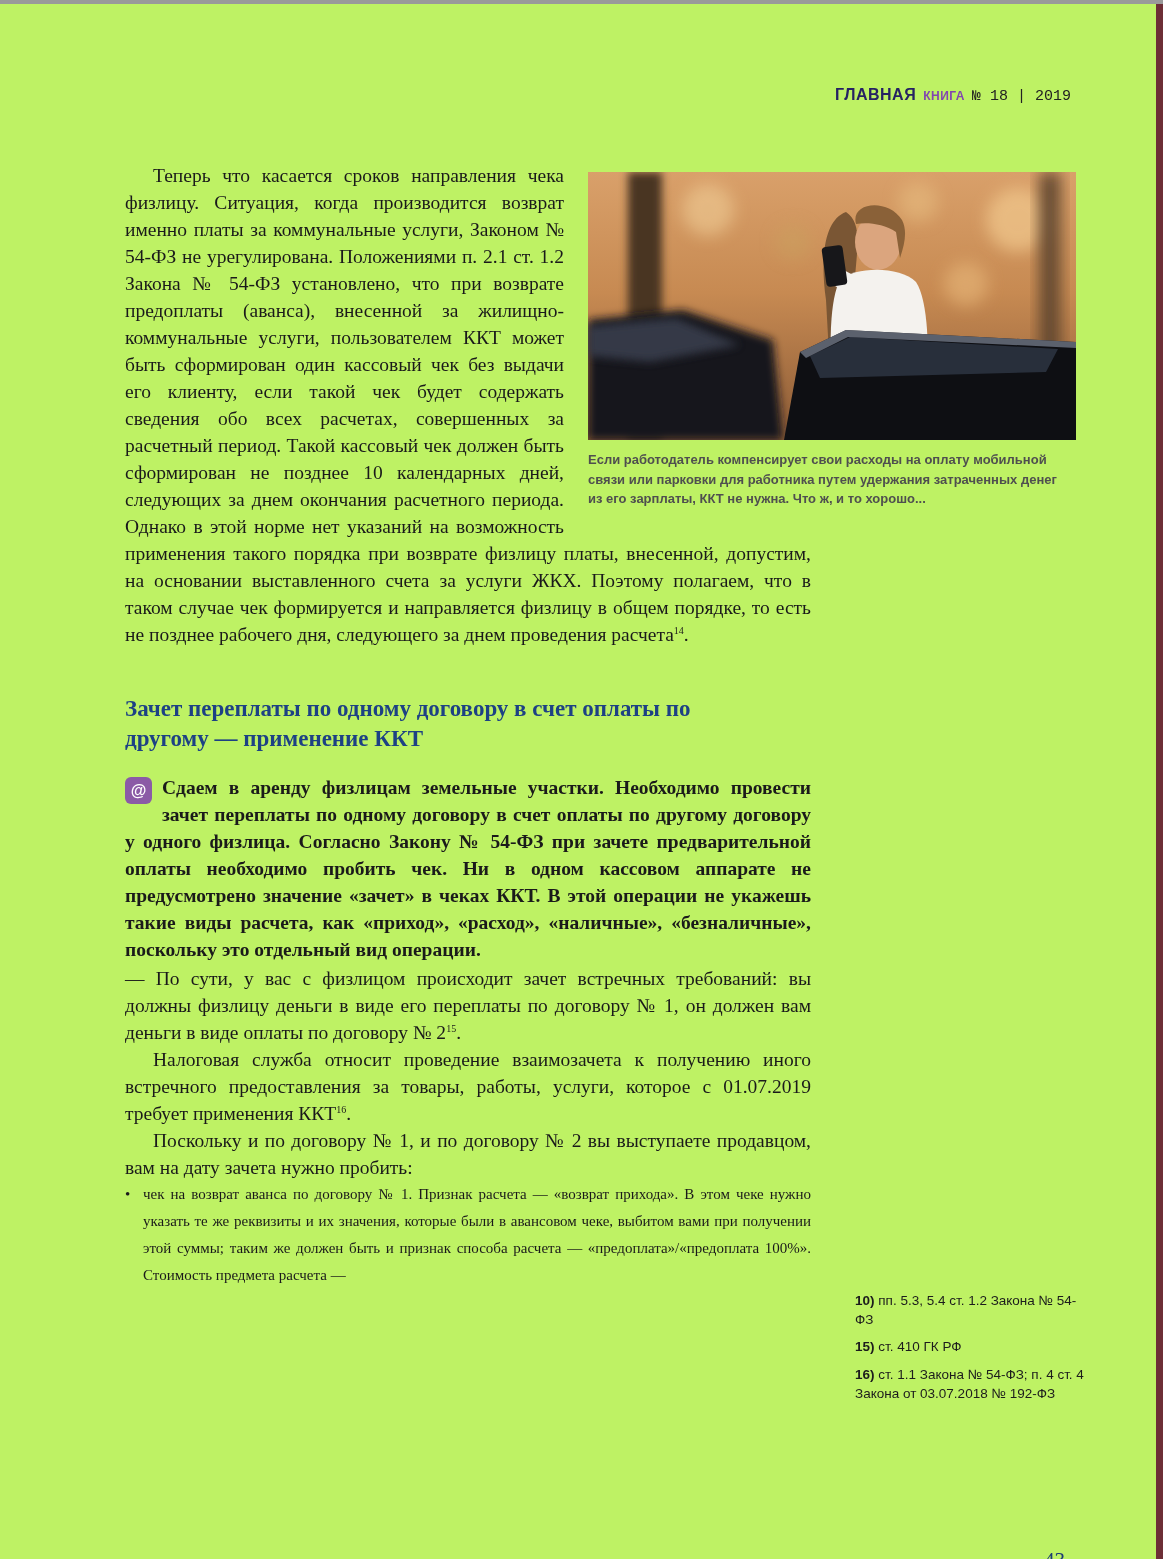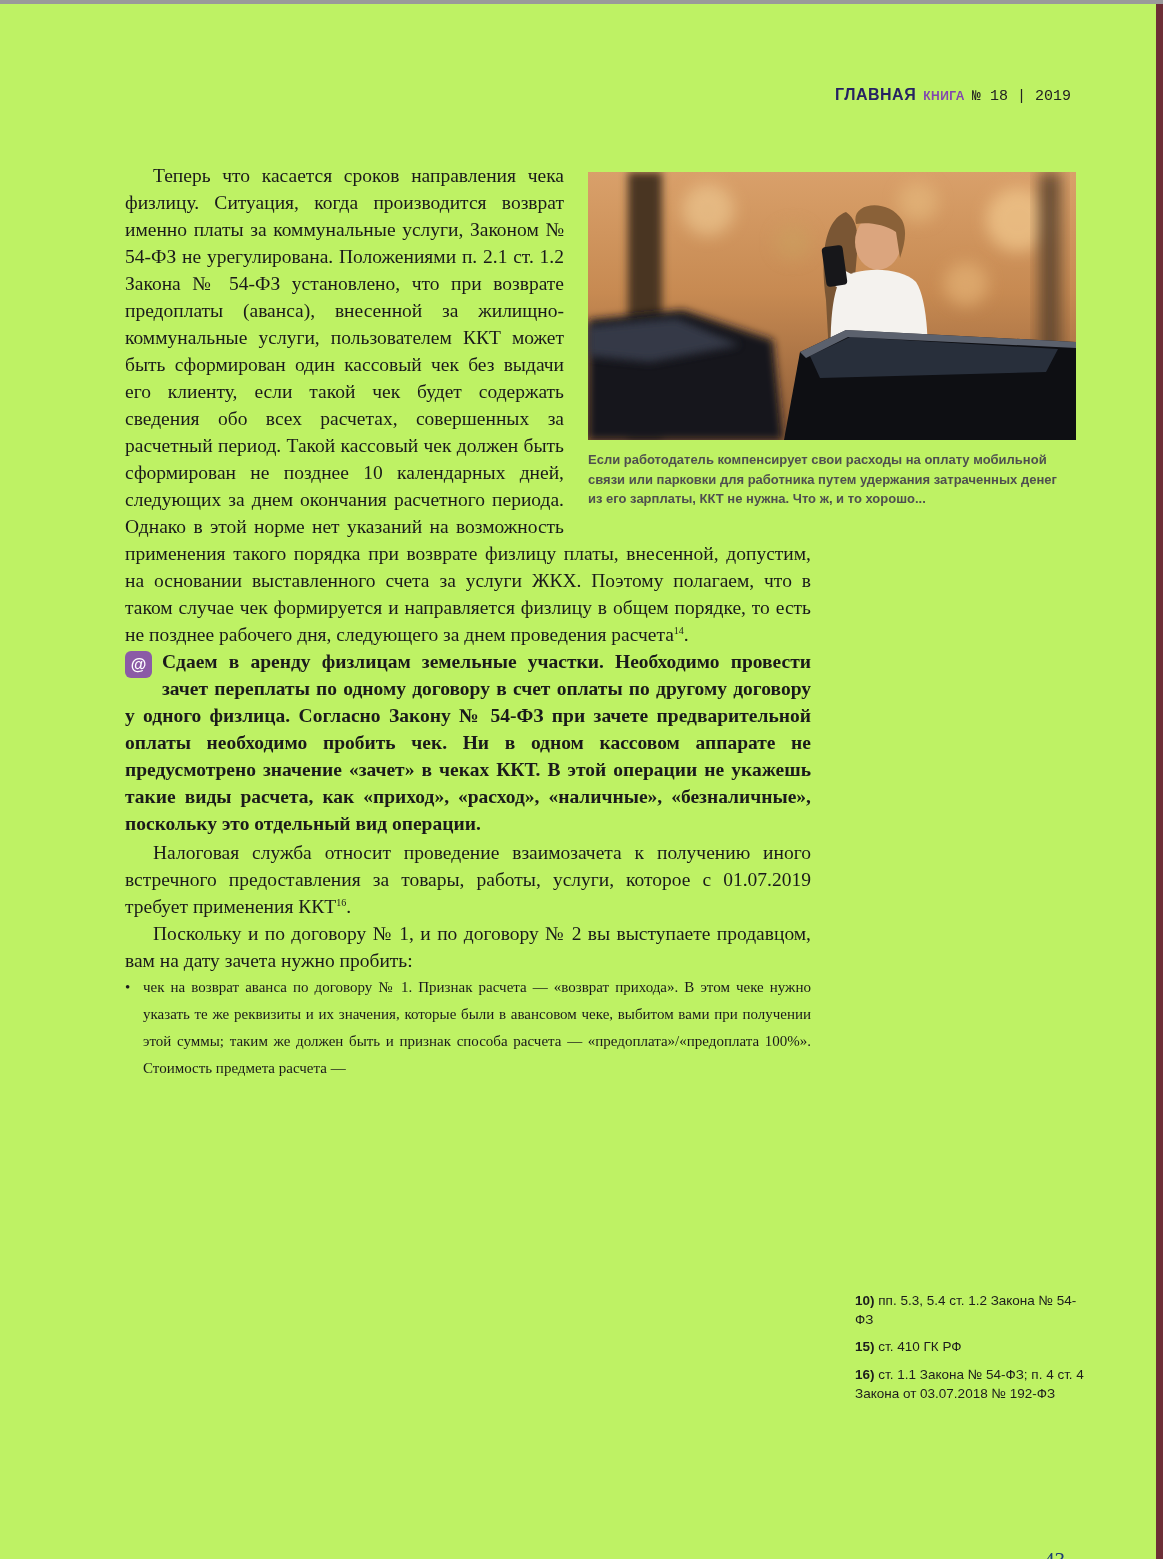--- a/index.html
+++ b/index.html
@@ -139,25 +139,27 @@
         <rect x="252" y="224" width="78" height="44" fill="#ab2f42"></rect>
         <path d="M196,268 L212,180 L258,158 L488,170 L488,268 Z" fill="#0e0f13"></path>
         <path d="M222,184 L262,165 L470,177 L458,200 L232,206 Z" fill="#2b3340" opacity="0.9"></path>
         <path d="M212,180 L258,158 L488,170 L488,176 L260,165 L218,186 Z" fill="#6f7685" opacity="0.8"></path>
       </svg>
       <figcaption class="photo-caption">Если работодатель компенсирует свои расходы на оплату мобильной связи или парковки для работника путем удержания затраченных денег из его зарплаты, ККТ не нужна. Что ж, и то хорошо...</figcaption>
     </figure>
 
     <p class="para indent"><span>Теперь что касается сроков направления чека физлицу. Ситуация, когда производится возврат именно платы за коммунальные услуги, Законом № 54-ФЗ не урегулирована. Положениями п. 2.1 ст. 1.2 Закона № 54-ФЗ установлено, что при возврате предоплаты (аванса), внесенной за жилищно-коммунальные услуги, пользователем ККТ может быть сформирован один кассовый чек без выдачи его клиенту, если такой чек будет содержать сведения обо всех расчетах, совершенных за расчетный период. Такой кассовый чек должен быть сформирован не позднее 10 календарных дней, следующих за днем окончания расчетного периода. Однако в этой норме нет указаний на возможность применения такого порядка при возврате физлицу платы, внесенной, допустим, на основании выставленного счета за услуги ЖКХ. Поэтому полагаем, что в таком случае чек формируется и направляется физлицу в общем порядке, то есть не позднее рабочего дня, следующего за днем проведения расчета</span><sup class="fn-ref">14</sup><span>.</span></p>
 
+    <h2 class="section-heading">Зачет переплаты по одному договору в счет оплаты по другому — применение ККТ</h2>
 
     <div class="question-block">
       <span class="at-icon">@</span><span>Сдаем в аренду физлицам земельные участки. Необходимо провести зачет переплаты по одному договору в счет оплаты по другому договору у одного физлица. Согласно Закону № 54-ФЗ при зачете предварительной оплаты необходимо пробить чек. Ни в одном кассовом аппарате не предусмотрено значение «зачет» в чеках ККТ. В этой операции не укажешь такие виды расчета, как «приход», «расход», «наличные», «безналичные», поскольку это отдельный вид операции.</span>
     </div>
 
+    <p class="para"><span>— По сути, у вас с физлицом происходит зачет встречных требований: вы должны физлицу деньги в виде его переплаты по договору № 1, он должен вам деньги в виде оплаты по договору № 2</span><sup class="fn-ref">15</sup><span>.</span></p>
 
     <p class="para indent"><span>Налоговая служба относит проведение взаимозачета к получению иного встречного предоставления за товары, работы, услуги, которое с 01.07.2019 требует применения ККТ</span><sup class="fn-ref">16</sup><span>.</span></p>
 
     <p class="para indent">Поскольку и по договору № 1, и по договору № 2 вы выступаете продавцом, вам на дату зачета нужно пробить:</p>
 
     <div class="bullet-item">чек на возврат аванса по договору № 1. Признак расчета — «возврат прихода». В этом чеке нужно указать те же реквизиты и их значения, которые были в авансовом чеке, выбитом вами при получении этой суммы; таким же должен быть и признак способа расчета — «предоплата»/«предоплата 100%». Стоимость предмета расчета —</div>
 
   </div>
 
   <aside class="footnotes">

